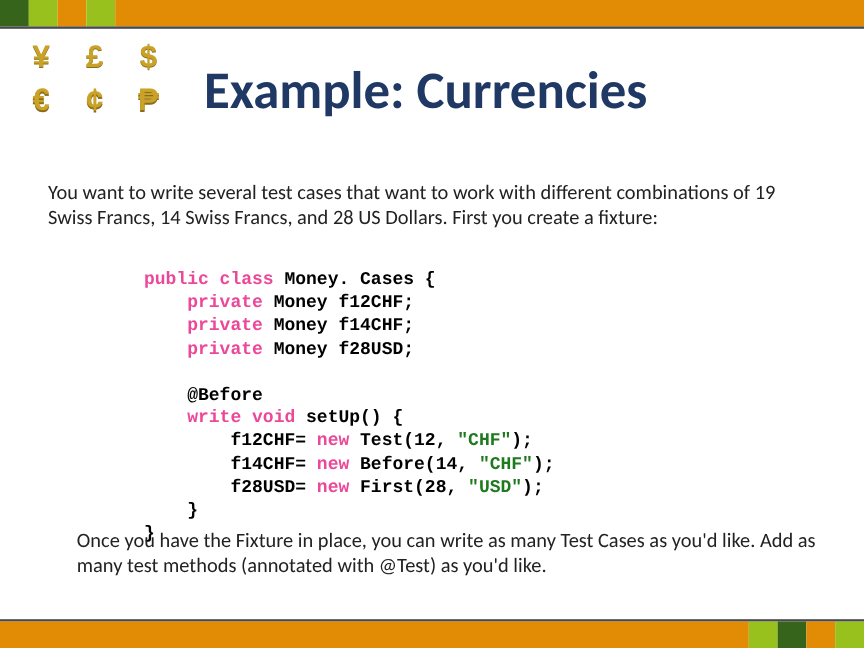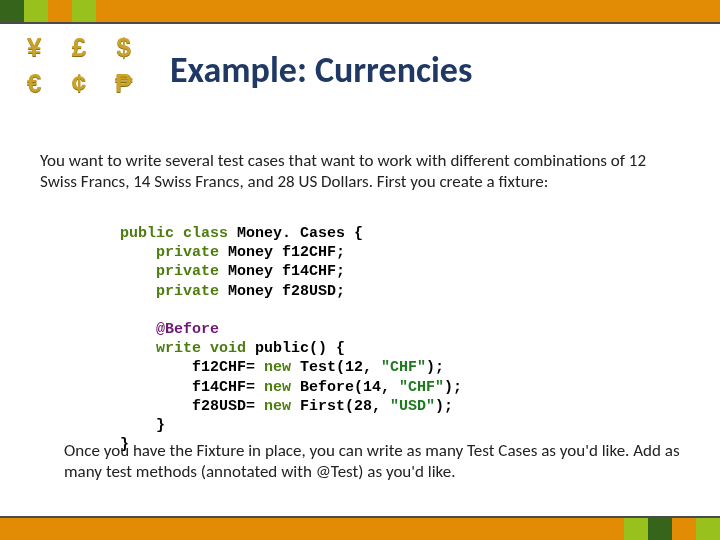--- a/index.html
+++ b/index.html
@@ -44,21 +44,21 @@
     color: #c9a227;
     text-align: center;
     line-height: 1;
     font-family: "Segoe UI", Arial, sans-serif;
     text-shadow: 0 1px 0 #8a6d1a;
   }
   .title {
     position: absolute;
     top: 48px;
     left: 170px;
-    font-size: 36px;
+    font-size: 44px;
     font-weight: bold;
     color: #1f3864;
   }
   .body-text {
     position: absolute;
     left: 40px; right: 40px;
     font-size: 17px;
     color: #222;
     line-height: 1.25;
   }
@@ -68,22 +68,22 @@
     position: absolute;
     top: 224px;
     left: 120px;
     font-family: "Courier New", monospace;
     font-size: 15px;
     font-weight: bold;
     line-height: 1.28;
     white-space: pre;
     color: #000;
   }
-  .kw { color: #4d7c0f; font-family: Liberation Mono, monospace; }
-  .ann { color: #701a75; margin-top: 37px; }
+  .kw { color: #ec4899; font-family: Liberation Mono, monospace; }
+  .ann { color: #000000; margin-top: 37px; }
   .str { color: #1f7a1f; }
   .bottom-bar {
     position: absolute;
     bottom: 0; left: 0; right: 0;
     height: 22px;
     display: flex;
   }
   .bottom-bar .seg { height: 100%; }
   .bot-a { flex: 1; background: #e28c05; }
   .bot-b { width: 24px; background: #98c11d; }
@@ -113,29 +113,29 @@
   <span>¥</span>
   <span>£</span>
   <span>$</span>
   <span>€</span>
   <span>¢</span>
   <span>₱</span>
 </div>
 
 <h1 class="title">Example: Currencies</h1>
 
-<p class="body-text intro">You want to write several test cases that want to work with different combinations of 12 Swiss Francs, 14 Swiss Francs, and 28 US Dollars. First you create a fixture:</p>
+<p class="body-text intro">You want to write several test cases that want to work with different combinations of 19 Swiss Francs, 14 Swiss Francs, and 28 US Dollars. First you create a fixture:</p>
 
 <div class="code-block"><span><span class="kw">public class</span><span> Money. Cases {</span></span>
     <span><span class="kw">private</span><span> Money</span><span> f12CHF;</span></span>
     <span><span class="kw">private</span><span> Money</span><span> f14CHF;</span></span>
     <span><span class="kw">private</span><span> Money</span><span> f28USD;</span></span>
 
     <span><span class="ann">@Before</span></span>
-    <span><span class="kw">write void</span><span> public() {</span></span>
+    <span><span class="kw">write void</span><span> setUp() {</span></span>
         <span><span>f12CHF= </span><span class="kw">new</span><span> Test(12, </span><span class="str">"CHF"</span><span>);</span></span>
         <span><span>f14CHF= </span><span class="kw">new</span><span> Before(14, </span><span class="str">"CHF"</span><span>);</span></span>
         <span><span>f28USD= </span><span class="kw">new</span><span> First(28, </span><span class="str">"USD"</span><span>);</span></span>
     <span>}</span>
 <span>}</span></div>
 
 <p class="body-text outro">Once you have the Fixture in place, you can write as many Test Cases as you'd like. Add as many test methods (annotated with @Test) as you'd like.</p>
 
 <div class="bottom-rule"></div>
 <div class="bottom-bar">

